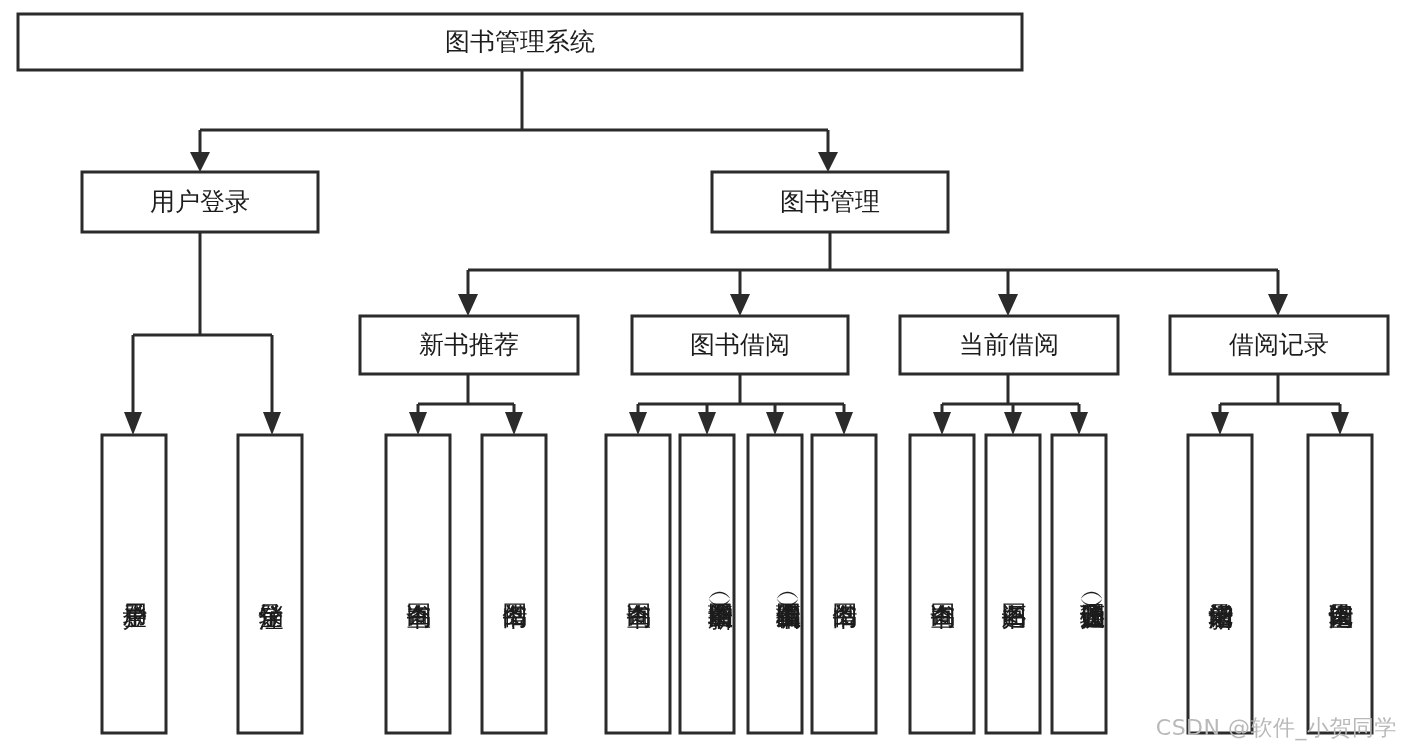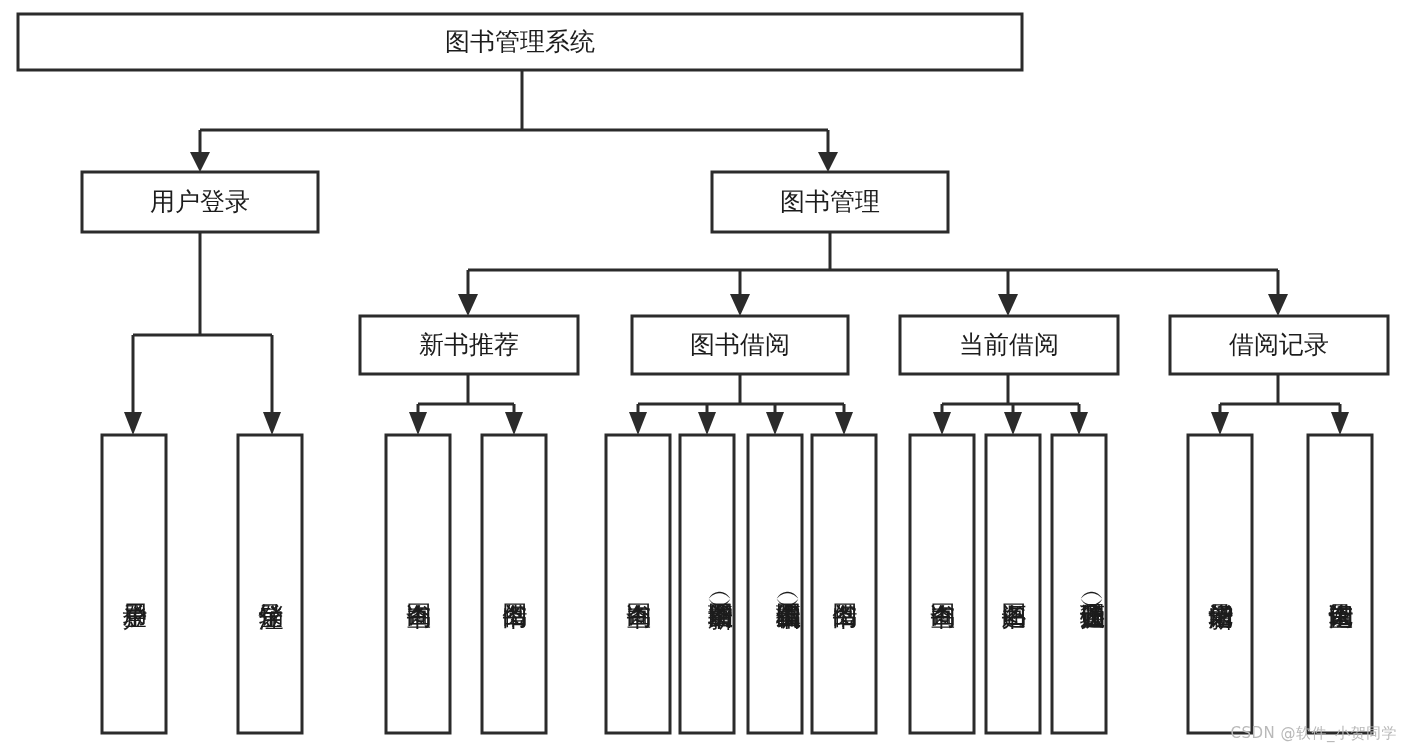--- a/index.html
+++ b/index.html
@@ -42,21 +42,21 @@
     font-size: 25px;
     fill: #1c1c1c;
     text-anchor: middle;
     dominant-baseline: middle;
   }
   .watermark {
     position: absolute;
     right: 8px;
     bottom: 4px;
     font-family: "DejaVu Sans", "Liberation Sans", sans-serif;
-    font-size: 15px;
+    font-size: 22px;
     color: #b9b9b9;
     white-space: nowrap;
     letter-spacing: 0.5px;
     pointer-events: none;
   }
 </style>
 </head>
 <body>
 
 <div>

